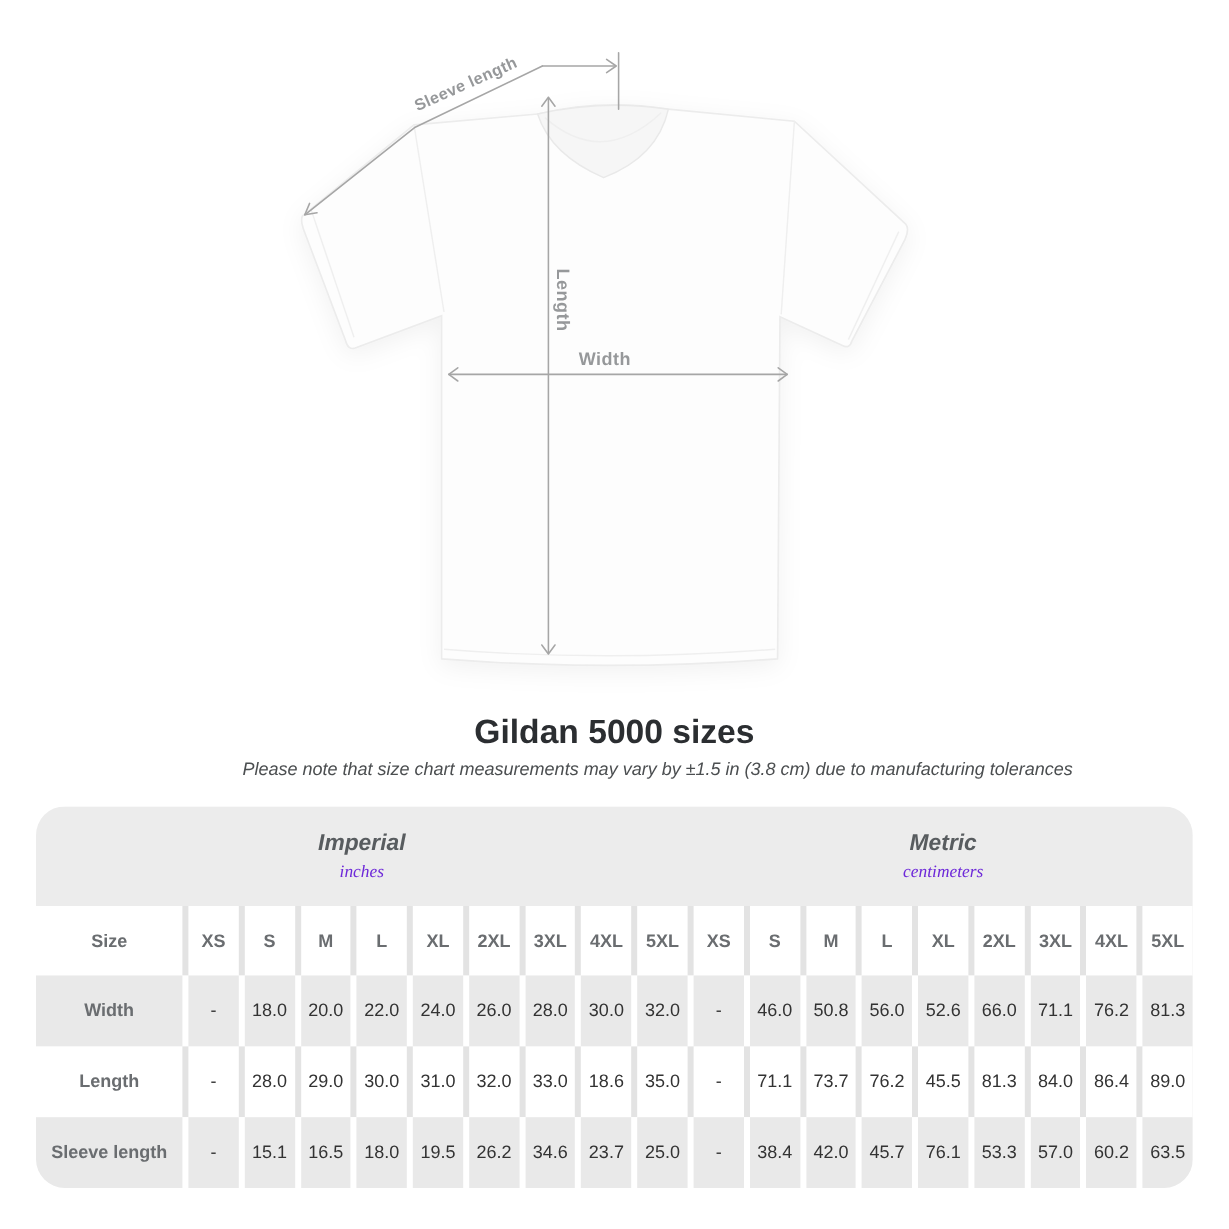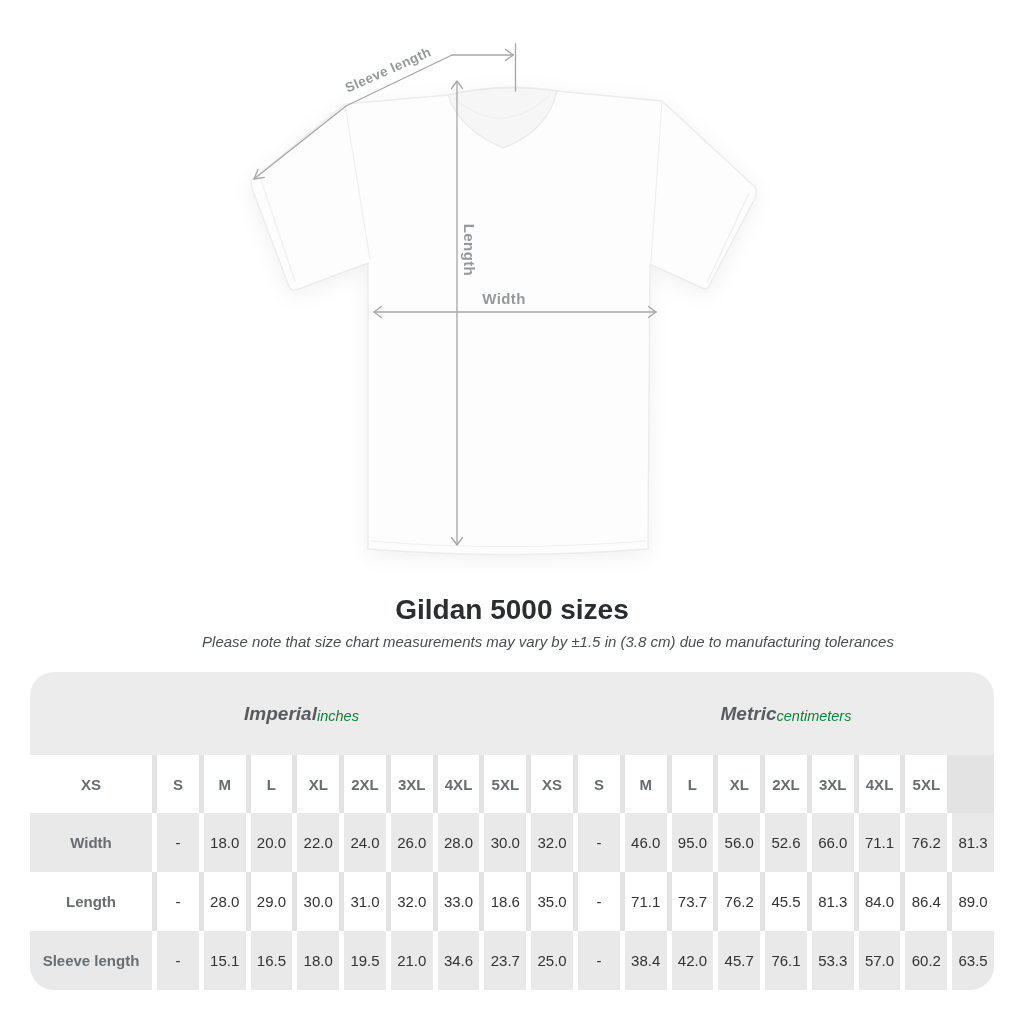--- a/index.html
+++ b/index.html
@@ -17,25 +17,25 @@
   .meas-text.small{font-size:13.5px;}
   
   .title{position:absolute;top:594px;left:0;width:100%;text-align:center;
     font-size:28px;font-weight:bold;color:#2b2e31;}
   .subtitle{position:absolute;top:633px;left:0;width:100%;text-align:center;
     font-style:italic;font-size:15px;color:#4b4e50;padding-left:36px;}
   
   .size-table{position:absolute;top:672px;left:30px;width:964px;border-radius:24px;overflow:hidden;}
   .band{height:83px;background:#ececec;display:grid;
     grid-template-columns:122px repeat(18,1fr);column-gap:5px;}
-  .band-half{display:flex;flex-direction:row;align-items:center;justify-content:center;}
+  .band-half{display:flex;flex-direction:column;align-items:center;justify-content:center;}
   .band-half.imperial{grid-column:1/11;}
   .band-half.metric{grid-column:11/20;}
   .band-title{font-style:italic;font-weight:bold;font-size:19px;color:#585c5f;}
-  .band-unit{font-style:italic;font-size:14.5px;color:#15803d;margin-top:5px;}
+  .band-unit{font-style:italic;font-size:14.5px;color:#6d28d9;margin-top:5px;font-family:Liberation Serif, serif;}
   .trow{display:grid;grid-template-columns:122px repeat(18,1fr);column-gap:5px;height:59px;}
   .trow.header-row{height:58px;}
   .trow.light{background:#e3e3e3;}
   .trow.light .cell{background:#ffffff;}
   .trow.shaded{background:#ffffff;}
   .trow.shaded .cell{background:#e9e9e9;}
   .cell{display:flex;align-items:center;justify-content:center;}
   .cell.lbl,.cell.hd{font-weight:bold;font-size:15px;color:#6a6d70;}
   .cell.val{font-size:15px;color:#333333;}
 </style>
@@ -94,20 +94,21 @@
       <div class="band-title">Imperial</div>
       <div class="band-unit">inches</div>
     </div>
     <div class="band-half metric">
       <div class="band-title">Metric</div>
       <div class="band-unit">centimeters</div>
     </div>
   </div>
   <div id="table-rows">
       <div class="trow light header-row">
+        <div class="cell lbl">Size</div>
         <div class="cell hd">XS</div>
         <div class="cell hd">S</div>
         <div class="cell hd">M</div>
         <div class="cell hd">L</div>
         <div class="cell hd">XL</div>
         <div class="cell hd">2XL</div>
         <div class="cell hd">3XL</div>
         <div class="cell hd">4XL</div>
         <div class="cell hd">5XL</div>
         <div class="cell hd">XS</div>
@@ -126,21 +127,21 @@
         <div class="cell val">18.0</div>
         <div class="cell val">20.0</div>
         <div class="cell val">22.0</div>
         <div class="cell val">24.0</div>
         <div class="cell val">26.0</div>
         <div class="cell val">28.0</div>
         <div class="cell val">30.0</div>
         <div class="cell val">32.0</div>
         <div class="cell val">-</div>
         <div class="cell val">46.0</div>
-        <div class="cell val">95.0</div>
+        <div class="cell val">50.8</div>
         <div class="cell val">56.0</div>
         <div class="cell val">52.6</div>
         <div class="cell val">66.0</div>
         <div class="cell val">71.1</div>
         <div class="cell val">76.2</div>
         <div class="cell val">81.3</div>
       </div>
       <div class="trow light">
         <div class="cell lbl">Length</div>
         <div class="cell val">-</div>
@@ -162,21 +163,21 @@
         <div class="cell val">86.4</div>
         <div class="cell val">89.0</div>
       </div>
       <div class="trow shaded">
         <div class="cell lbl">Sleeve length</div>
         <div class="cell val">-</div>
         <div class="cell val">15.1</div>
         <div class="cell val">16.5</div>
         <div class="cell val">18.0</div>
         <div class="cell val">19.5</div>
-        <div class="cell val">21.0</div>
+        <div class="cell val">26.2</div>
         <div class="cell val">34.6</div>
         <div class="cell val">23.7</div>
         <div class="cell val">25.0</div>
         <div class="cell val">-</div>
         <div class="cell val">38.4</div>
         <div class="cell val">42.0</div>
         <div class="cell val">45.7</div>
         <div class="cell val">76.1</div>
         <div class="cell val">53.3</div>
         <div class="cell val">57.0</div>

